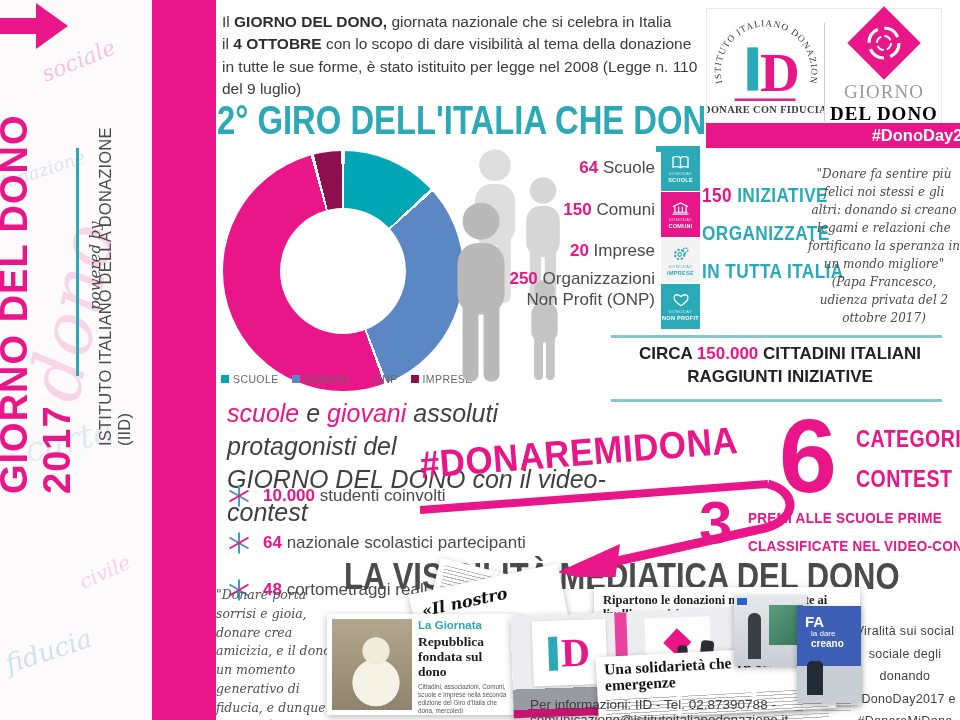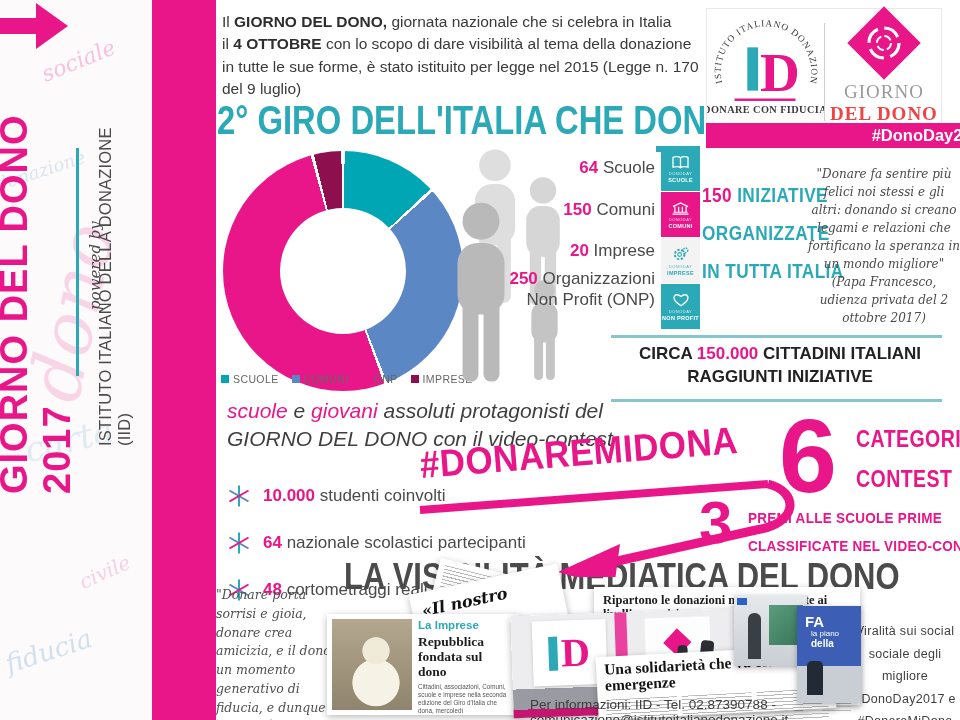--- a/index.html
+++ b/index.html
@@ -26,21 +26,21 @@
   #main-title{left:217px;top:97px;font-size:41px;font-weight:bold;color:#2BA9B6;letter-spacing:0;}
   #title-dash{left:656px;top:146px;width:33px;height:6px;background:#2BA9B6;}
 
   
   #logo-box{left:706px;top:8px;width:236px;height:127px;background:#fff;border:1px solid #e9e9e9;}
   #logo-divider{position:absolute;left:117px;top:14px;width:1px;height:98px;background:#cfcfcf;}
   #brand-diamond{position:absolute;left:151px;top:8px;width:52px;height:52px;background:#E9168A;transform:rotate(45deg);}
   #brand-giorno{position:absolute;left:118px;top:72px;width:118px;text-align:center;font-family:"Liberation Serif",serif;
                 font-size:19px;color:#9a9a9a;letter-spacing:1px;}
   #brand-deldono{position:absolute;left:118px;top:94px;width:118px;text-align:center;font-family:"Liberation Serif",serif;
-                 font-size:19px;color:#ef4444;letter-spacing:1px;font-weight:bold;}
+                 font-size:19px;color:#000000;letter-spacing:1px;font-weight:bold;}
   #banner{left:706px;top:123px;width:284px;height:25px;background:#E9168A;color:#fff;text-align:right;
           font-size:16.5px;font-weight:bold;line-height:25px;}
   #banner-fold{position:absolute;right:8px;top:0;width:0;height:0;border-left:13px solid transparent;border-top:13px solid #F48FC5;}
 
   
   #donut{left:223px;top:151px;width:240px;height:240px;border-radius:50%;}
   #donut-hole{position:absolute;left:50%;top:50%;width:126px;height:126px;margin:-63px 0 0 -63px;border-radius:50%;background:#fff;}
   #legend{left:221px;top:373px;width:250px;display:flex;gap:13px;align-items:center;}
   .lg-item{display:flex;align-items:center;gap:4px;font-size:10.5px;color:#666;letter-spacing:0.4px;}
   .lg-sq{width:8px;height:8px;display:inline-block;}
@@ -64,21 +64,21 @@
   #papa{left:808px;top:165px;width:152px;text-align:center;font-family:"DejaVu Serif",serif;font-style:italic;
         font-size:12px;line-height:1.5;color:#4a4a4a;}
 
   .teal-hr{height:3px;background:#85c6ce;}
   #hr1{left:611px;top:335px;width:331px;}
   #hr2{left:611px;top:399px;width:331px;}
   #reach{left:618px;top:343px;width:324px;text-align:center;font-size:17px;font-weight:bold;color:#222;line-height:1.35;}
   #reach .sp{font-weight:bold;}
 
   
-  #protagonists{left:227px;top:397px;width:400px;font-size:21px;font-style:italic;color:#3f3f3f;line-height:1.32;}
+  #protagonists{left:227px;top:397px;width:400px;font-size:25px;font-style:italic;color:#3f3f3f;line-height:1.32;}
   #protagonists .sp{font-weight:normal;}
   #bullets{left:227px;top:472px;}
   .bullet-row{display:flex;align-items:center;gap:12px;height:47px;font-size:17px;color:#4a4a4a;}
   .bullet-row .v{color:#E9168A;font-weight:bold;}
 
   
   #hashtag{left:420px;top:444px;font-size:38px;font-weight:800;color:#E9168A;transform:rotate(-4.5deg) scaleX(0.92);
            transform-origin:0 50%;letter-spacing:0.5px;white-space:nowrap;}
   #six{left:779px;top:404px;font-size:104px;font-weight:bold;color:#E9168A;line-height:1;}
   #categorie{left:856px;top:419px;font-size:23px;font-weight:bold;color:#E9168A;line-height:40px;letter-spacing:0.5px;}
@@ -151,21 +151,21 @@
     <span class="wm" style="left:-6px;top:160px;font-size:18px;color:#8ab4d6;opacity:.3;transform:rotate(-18deg);">donazione</span>
     <span class="wm" style="left:24px;top:420px;font-size:34px;color:#9cc0da;opacity:.28;transform:rotate(-14deg);">carta</span>
     <span class="wm" style="left:78px;top:560px;font-size:20px;color:#E9168A;opacity:.18;transform:rotate(-24deg);">civile</span>
   </div>
   <div class="abs" id="magenta-bar"></div>
   <div class="abs vtext" id="v-title">GIORNO DEL DONO 2017</div>
   <div class="abs" id="v-rule"></div>
   <div class="abs vtext" id="v-powered">powered by</div>
   <div class="abs vtext" id="v-org">ISTITUTO ITALIANO DELLA DONAZIONE (IID)</div>
 
-  <div class="abs" id="intro"><span>Il </span><span class="sb">GIORNO DEL DONO,</span><span> giornata nazionale che si celebra in Italia</span><br><span>il </span><span class="sb">4 OTTOBRE</span><span> con lo scopo di dare visibilità al tema della donazione</span><br><span>in tutte le sue forme, è stato istituito per legge nel 2015 (Legge n. 170</span><br><span>del 9 luglio)</span></div>
+  <div class="abs" id="intro"><span>Il </span><span class="sb">GIORNO DEL DONO,</span><span> giornata nazionale che si celebra in Italia</span><br><span>il </span><span class="sb">4 OTTOBRE</span><span> con lo scopo di dare visibilità al tema della donazione</span><br><span>in tutte le sue forme, è stato istituito per legge nel 2008 (Legge n. 110</span><br><span>del 9 luglio)</span></div>
   <div class="abs" id="main-title"><span class="cond">2° GIRO DELL'ITALIA CHE DONA</span></div>
   <div class="abs" id="title-dash"></div>
 
   <div class="abs" id="logo-box">
     <svg width="118" height="112" viewBox="0 0 120 112" style="position:absolute;left:0;top:4px;">
       <defs>
           <path id="arcpath" d="M 16 72 A 46 46 0 1 1 104 72"></path>
         </defs>
       <text font-size="9.5" letter-spacing="1" fill="#3b3b3b" font-family="Liberation Serif,serif">
         <textPath href="#arcpath" startOffset="2">ISTITUTO ITALIANO DONAZIONE</textPath>
@@ -336,21 +336,21 @@
     <div id="donazioni-cols">
       <div class="fakelines"></div>
         <div class="fakelines"></div>
         <div class="fakelines"></div>
         <div class="fakelines"></div>
     </div>
   </div>
   <div class="clip" id="clip-giornata">
     <div id="giornata-photo"></div>
     <div id="giornata-txt">
-      <div id="giornata-kicker">La Imprese</div>
+      <div id="giornata-kicker">La Giornata</div>
       <div id="giornata-head">Repubblica fondata sul dono</div>
       <div id="giornata-body">Cittadini, associazioni, Comuni, scuole e imprese nella seconda edizione del Giro d'Italia che dona, mercoledì</div>
     </div>
   </div>
   <div id="tv-photo" class="abs">
     <div id="tv-idpanel">
         <div class="i"></div>
         <div class="d">D</div>
       </div>
     <div id="tv-stripe"></div>
@@ -371,20 +371,20 @@
         <div class="fakelines"></div>
       </div>
   </div>
   <div class="abs" id="tv1">
     <div id="tv1-logo"></div>
     <div id="tv1-person"></div>
     <div id="tv1-screen"></div>
   </div>
   <div class="abs" id="tv2">
     <div class="fa">FA</div>
-    <div class="lc">la piano</div>
-    <div class="gi">della</div>
+    <div class="lc">la dare</div>
+    <div class="gi">creano</div>
     <div id="tv2-person"></div>
   </div>
 
-  <div class="abs" id="social"><span>Viralità sui social</span><br><span>sociale degli</span><br><span>migliore</span><br><span>#DonoDay2017 e</span><br><span>#DonareMiDona</span></div>
+  <div class="abs" id="social"><span>Viralità sui social</span><br><span>sociale degli</span><br><span>donando</span><br><span>#DonoDay2017 e</span><br><span>#DonareMiDona</span></div>
   <div class="abs" id="footer">Per informazioni: IID - Tel. 02.87390788 - comunicazione@istitutoitalianodonazione.it</div>
 </div>
 
 </body></html>

